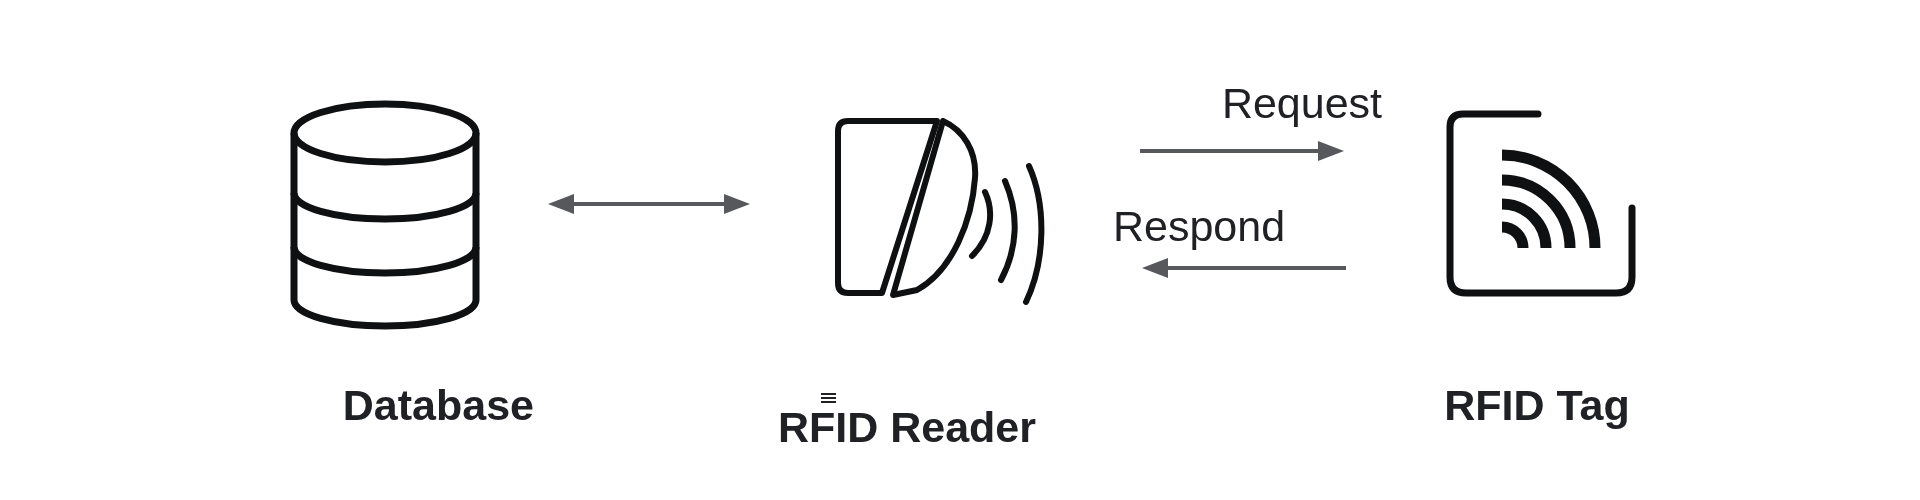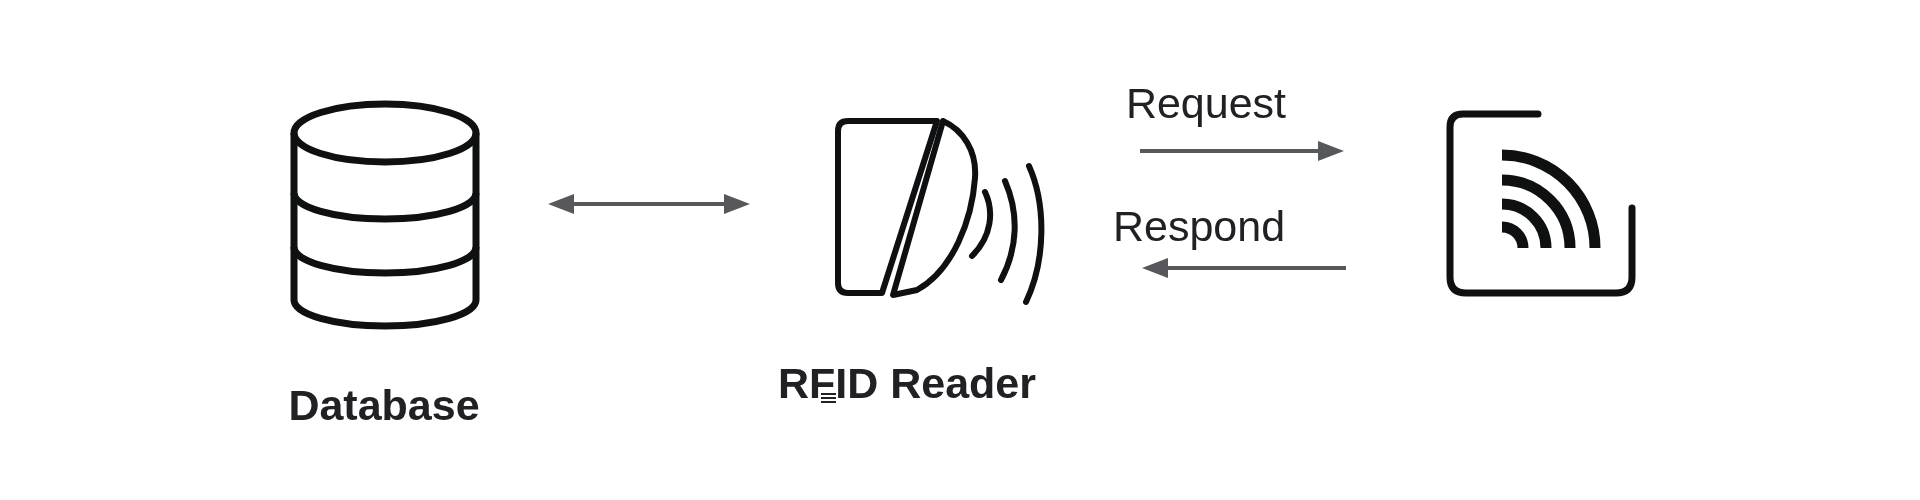--- a/index.html
+++ b/index.html
@@ -46,55 +46,56 @@
 <div class="canvas" id="canvas" style="--bg: #ffffff; --text: #202124; --icon: #0f1011; --arrow: #56585b;">
 
   <svg class="abs node-icon" style="left:290px; top:100px;" width="190" height="230" viewBox="0 0 190 230">
     <ellipse cx="95" cy="33" rx="91" ry="29" stroke-width="7"></ellipse>
     <path d="M 4,33 L 4,200" stroke-width="7"></path>
     <path d="M 186,33 L 186,200" stroke-width="7"></path>
     <path d="M 4,93  A 91 26 0 0 0 186,93" stroke-width="7"></path>
     <path d="M 4,147 A 91 26 0 0 0 186,147" stroke-width="7"></path>
     <path d="M 4,200 A 91 26 0 0 0 186,200" stroke-width="7"></path>
   </svg>
-  <div class="node-label" style="left:234px; top:382px;">Database</div>
+  <div class="node-label" style="left:234px; top:382px;text-align:right;">Database</div>
 
   <svg class="abs" style="left:546px; top:188px;" width="206" height="32" viewBox="0 0 206 32">
     <line class="arrow-line" x1="24" y1="16" x2="182" y2="16"></line>
     <polygon class="arrow-head" points="2,16 28,6 28,26"></polygon>
     <polygon class="arrow-head" points="204,16 178,6 178,26"></polygon>
   </svg>
 
   <svg class="abs node-icon" style="left:835px; top:118px;" width="212" height="192" viewBox="0 0 212 192">
     <path d="M 13,3 L 102,3 L 47,175 L 13,175 Q 3,175 3,165 L 3,13 Q 3,3 13,3 Z" stroke-width="6" stroke-linejoin="round"></path>
     <path d="M 108,3 C 128,12 142,33 140,60 C 137,102 118,152 82,172 L 58,177 Z" stroke-width="6" stroke-linejoin="round"></path>
     <path d="M 150,74 C 159,93 157,118 137,138" stroke-width="6" stroke-linecap="round"></path>
     <path d="M 170,63 C 184,95 183,130 166,162" stroke-width="6" stroke-linecap="round"></path>
     <path d="M 194,48 C 211,86 211,142 191,184" stroke-width="6" stroke-linecap="round"></path>
   </svg>
-  <div class="node-label" style="left:757px; top:360px;">RFID Reader</div>
+  <div class="node-label" style="left:757px; top:404px;">RFID Reader</div>
   <svg class="abs artifact" style="left:821px; top:391px;" width="18" height="14" viewBox="0 0 18 14">
     <line x1="0" y1="3" x2="15" y2="3"></line>
     <line x1="0" y1="7" x2="15" y2="7"></line>
     <line x1="0" y1="11" x2="15" y2="11"></line>
   </svg>
 
-  <div class="link-label" style="left:1056px; top:80px;">Request</div>
+  <div class="link-label" style="left:1152px; top:80px;">Request</div>
   <svg class="abs" style="left:1140px; top:136px;" width="206" height="30" viewBox="0 0 206 30">
     <line class="arrow-line" x1="0" y1="15" x2="182" y2="15"></line>
     <polygon class="arrow-head" points="204,15 178,5 178,25"></polygon>
   </svg>
 
   <div class="link-label" style="left:1049px; top:203px;">Respond</div>
   <svg class="abs" style="left:1140px; top:253px;" width="206" height="30" viewBox="0 0 206 30">
     <line class="arrow-line" x1="24" y1="15" x2="206" y2="15"></line>
     <polygon class="arrow-head" points="2,15 28,5 28,25"></polygon>
   </svg>
 
   <svg class="abs node-icon" style="left:1446px; top:110px;" width="192" height="190" viewBox="0 0 192 190">
     <path d="M 92,4 L 17,4 Q 4,4 4,17 L 4,167 Q 4,183 20,183 L 170,183 Q 186,183 186,167 L 186,98" stroke-width="7" stroke-linejoin="round" stroke-linecap="round"></path>
     <path d="M 56,117 A 21 21 0 0 1 77,138" stroke-width="11" stroke-linecap="butt"></path>
     <path d="M 56,94  A 44 44 0 0 1 100,138" stroke-width="11" stroke-linecap="butt"></path>
     <path d="M 56,70  A 68 68 0 0 1 124,138" stroke-width="11" stroke-linecap="butt"></path>
     <path d="M 56,45  A 93 93 0 0 1 149,138" stroke-width="11" stroke-linecap="butt"></path>
   </svg>
+  <div class="node-label" style="left:1387px; top:382px;">RFID Tag</div>
 
 </div>
 
 </body></html>

